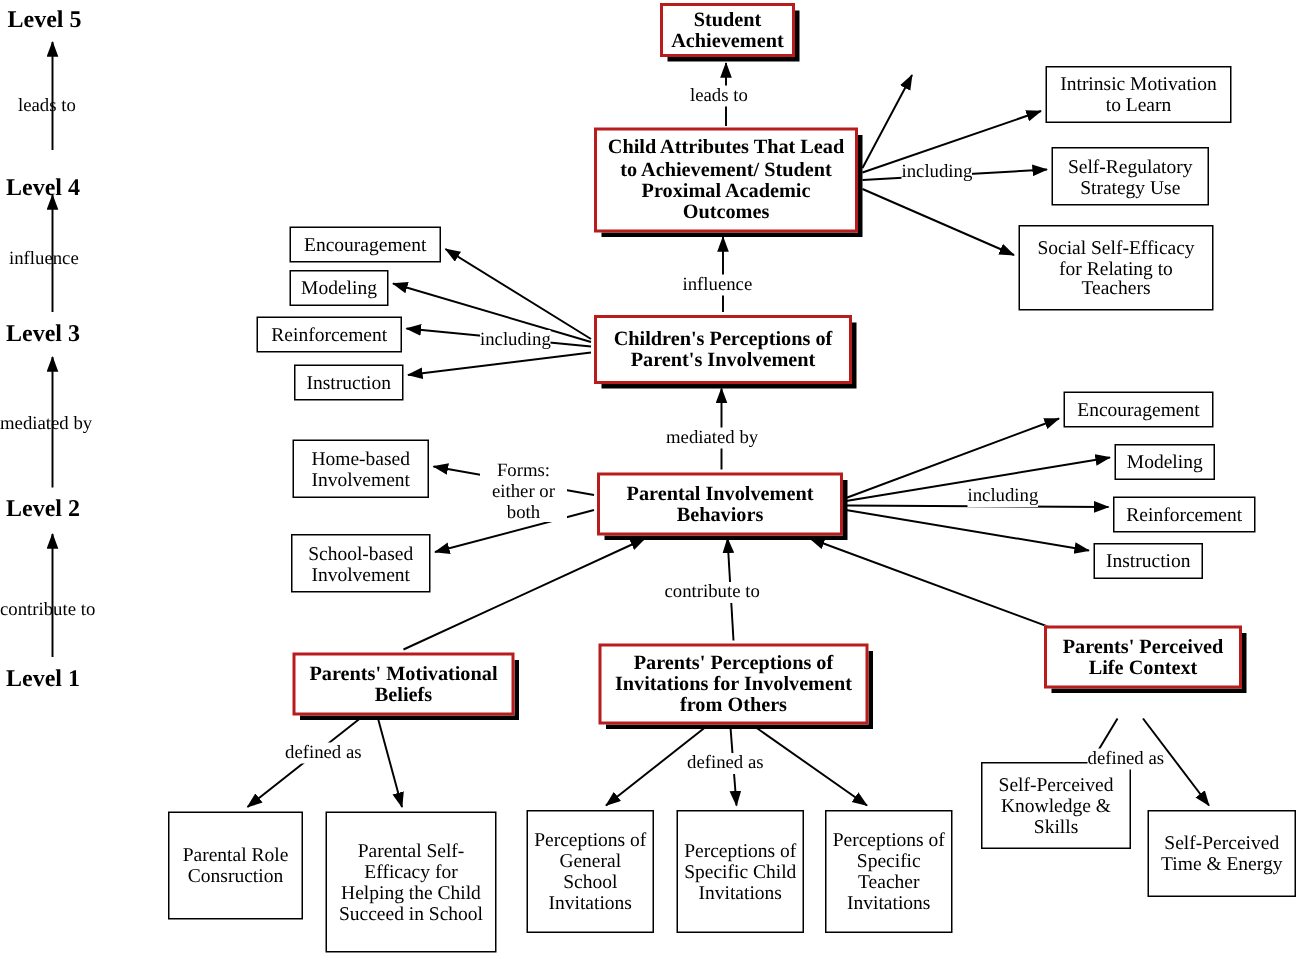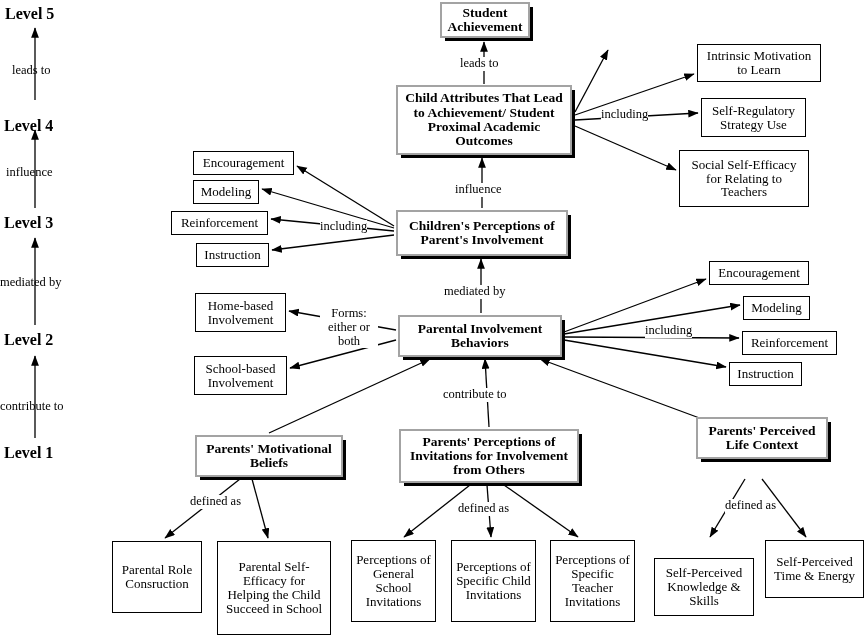--- a/index.html
+++ b/index.html
@@ -35,21 +35,21 @@
     line-height: 1.06;
     z-index: 3;
   }
   .node.thin {
     font-size: 13px;
     padding: 2px 4px;
   }
   .node.bold {
     font-weight: bold;
     font-size: 13.5px;
-    border: 2px solid #a3a3a3;
+    border: 2px solid #b91c1c;
     box-shadow: 4px 4px 0 -1px #000000;
     padding: 3px 5px;
   }
   .lvl {
     position: absolute;
     font-weight: bold;
     font-size: 16px;
     font-family: "Liberation Serif", serif;
     white-space: nowrap;
     z-index: 3;
@@ -157,21 +157,21 @@
   <div class="node thin" style="left:742px; top:331px; width:95px; height:24px;">Reinforcement</div>
   <div class="node thin" style="left:729px; top:362px; width:73px; height:24px;">Instruction</div>
   <div class="node bold" style="left:195px; top:435px; width:148px; height:42px;">Parents' Motivational Beliefs</div>
   <div class="node bold" style="left:399px; top:429px; width:180px; height:54px;">Parents' Perceptions of Invitations for Involvement from Others</div>
   <div class="node bold" style="left:696px; top:417px; width:132px; height:42px;">Parents' Perceived Life Context</div>
   <div class="node thin" style="left:112px; top:541px; width:90px; height:72px;">Parental Role Consruction</div>
   <div class="node thin" style="left:217px; top:541px; width:114px; height:94px;">Parental Self-Efficacy for Helping the Child Succeed in School</div>
   <div class="node thin" style="left:351px; top:540px; width:85px; height:82px;">Perceptions of General School Invitations</div>
   <div class="node thin" style="left:451px; top:540px; width:85px; height:82px;">Perceptions of Specific Child Invitations</div>
   <div class="node thin" style="left:550px; top:540px; width:85px; height:82px;">Perceptions of Specific Teacher Invitations</div>
-  <div class="node thin" style="left:654px; top:558px; width:100px; height:58px;">Self-Perceived Knowledge &amp; Skills</div>
+  <div class="node thin" style="left:654px; top:508px; width:100px; height:58px;">Self-Perceived Knowledge &amp; Skills</div>
   <div class="node thin" style="left:765px; top:540px; width:99px; height:58px;">Self-Perceived Time &amp; Energy</div>
 
   <div class="elabel" style="left:460px; top:57px;">leads to</div>
   <div class="elabel" style="left:601px; top:108px;">including</div>
   <div class="elabel" style="left:455px; top:183px;">influence</div>
   <div class="elabel" style="left:320px; top:220px;">including</div>
   <div class="elabel" style="left:444px; top:285px;">mediated by</div>
   <div class="elabel" style="left:320px; top:307px; width:58px; white-space:normal;">Forms: either or both</div>
   <div class="elabel" style="left:645px; top:324px;">including</div>
   <div class="elabel" style="left:443px; top:388px;">contribute to</div>

